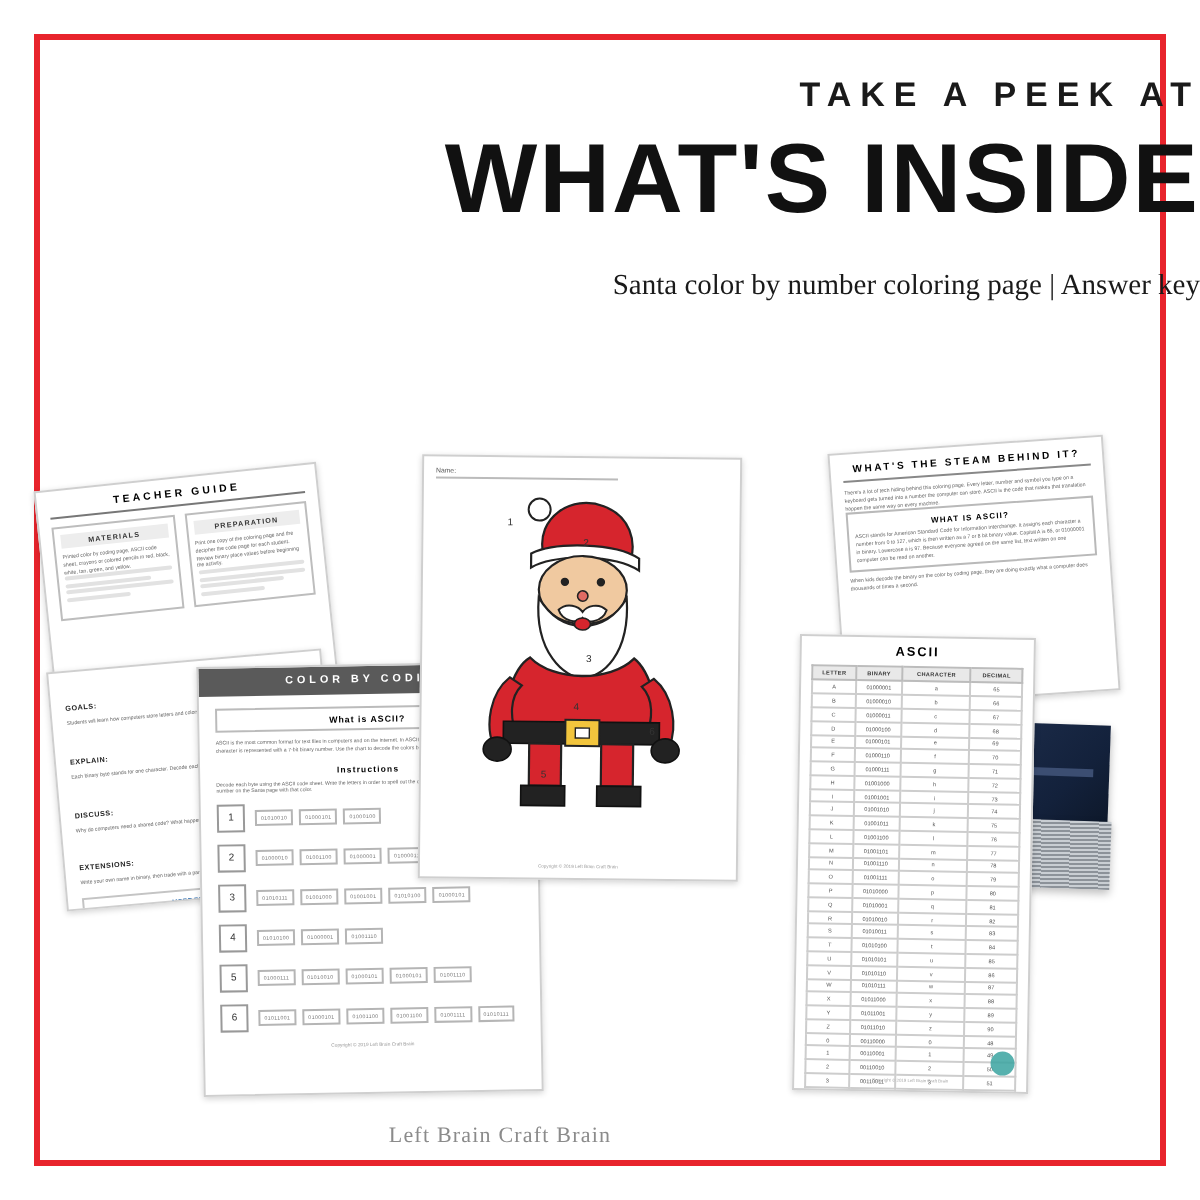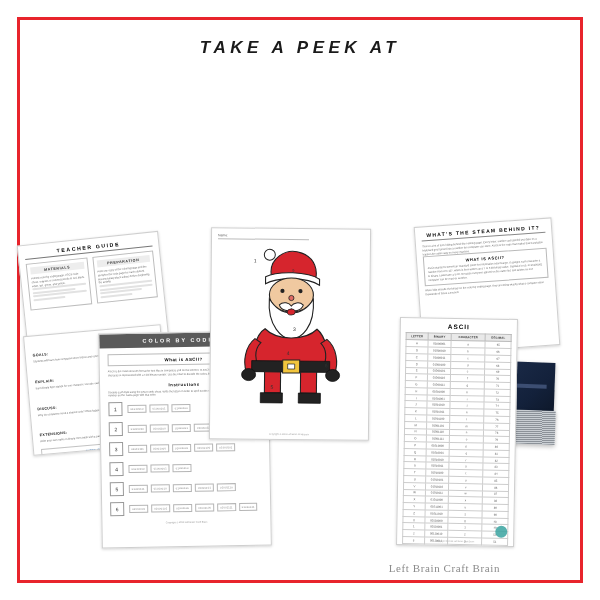--- a/index.html
+++ b/index.html
@@ -27,22 +27,21 @@
     height: 566px;
     border: 3px solid #e8242c;
     box-sizing: border-box;
     pointer-events: none;
   }
   .header {
     position: absolute;
     left: 0;
     top: 38px;
     width: 600px;
-    text-align: center;
-    font-style: italic;
+    text-align: right;
   }
   .eyebrow {
     font-family: "Liberation Sans", sans-serif;
     font-size: 17px;
     letter-spacing: 4.5px;
     font-weight: 700;
     color: #1a1a1a;
   }
   .bigtitle {
     margin-top: 8px;
@@ -58,21 +57,21 @@
     font-family: "Liberation Serif", serif;
     font-size: 14.5px;
     color: #1a1a1a;
     line-height: 1.62;
   }
   .footer-brand {
     position: absolute;
     left: 0;
     bottom: 26px;
     width: 500px;
-    text-align: right;
+    text-align: center;
     font-family: "Liberation Serif", serif;
     font-size: 11px;
     color: #8b8b8b;
     letter-spacing: 0.6px;
   }
 
   
   .sheet {
     position: absolute;
     background: #ffffff;
@@ -392,21 +391,23 @@
 </style>
 </head>
 <body>
 
 <div class="page">
 
   <div class="red-frame"></div>
 
   <div class="header">
     <div class="eyebrow">TAKE A PEEK AT</div>
+    <div class="bigtitle">WHAT'S INSIDE</div>
     <div class="subtitle">
+      <div>Santa color by number coloring page | Answer key</div>
     </div>
   </div>
 
   <div class="sheet" id="teacher-guide">
     <div class="sheet-title tg-title">TEACHER GUIDE</div>
     <div class="tg-cols">
       <div class="tg-col">
         <h4>MATERIALS</h4>
         <div class="tiny">Printed color by coding page, ASCII code sheet, crayons or colored pencils in red, black, white, tan, green, and yellow.</div>
         <div class="greybar l"></div>

